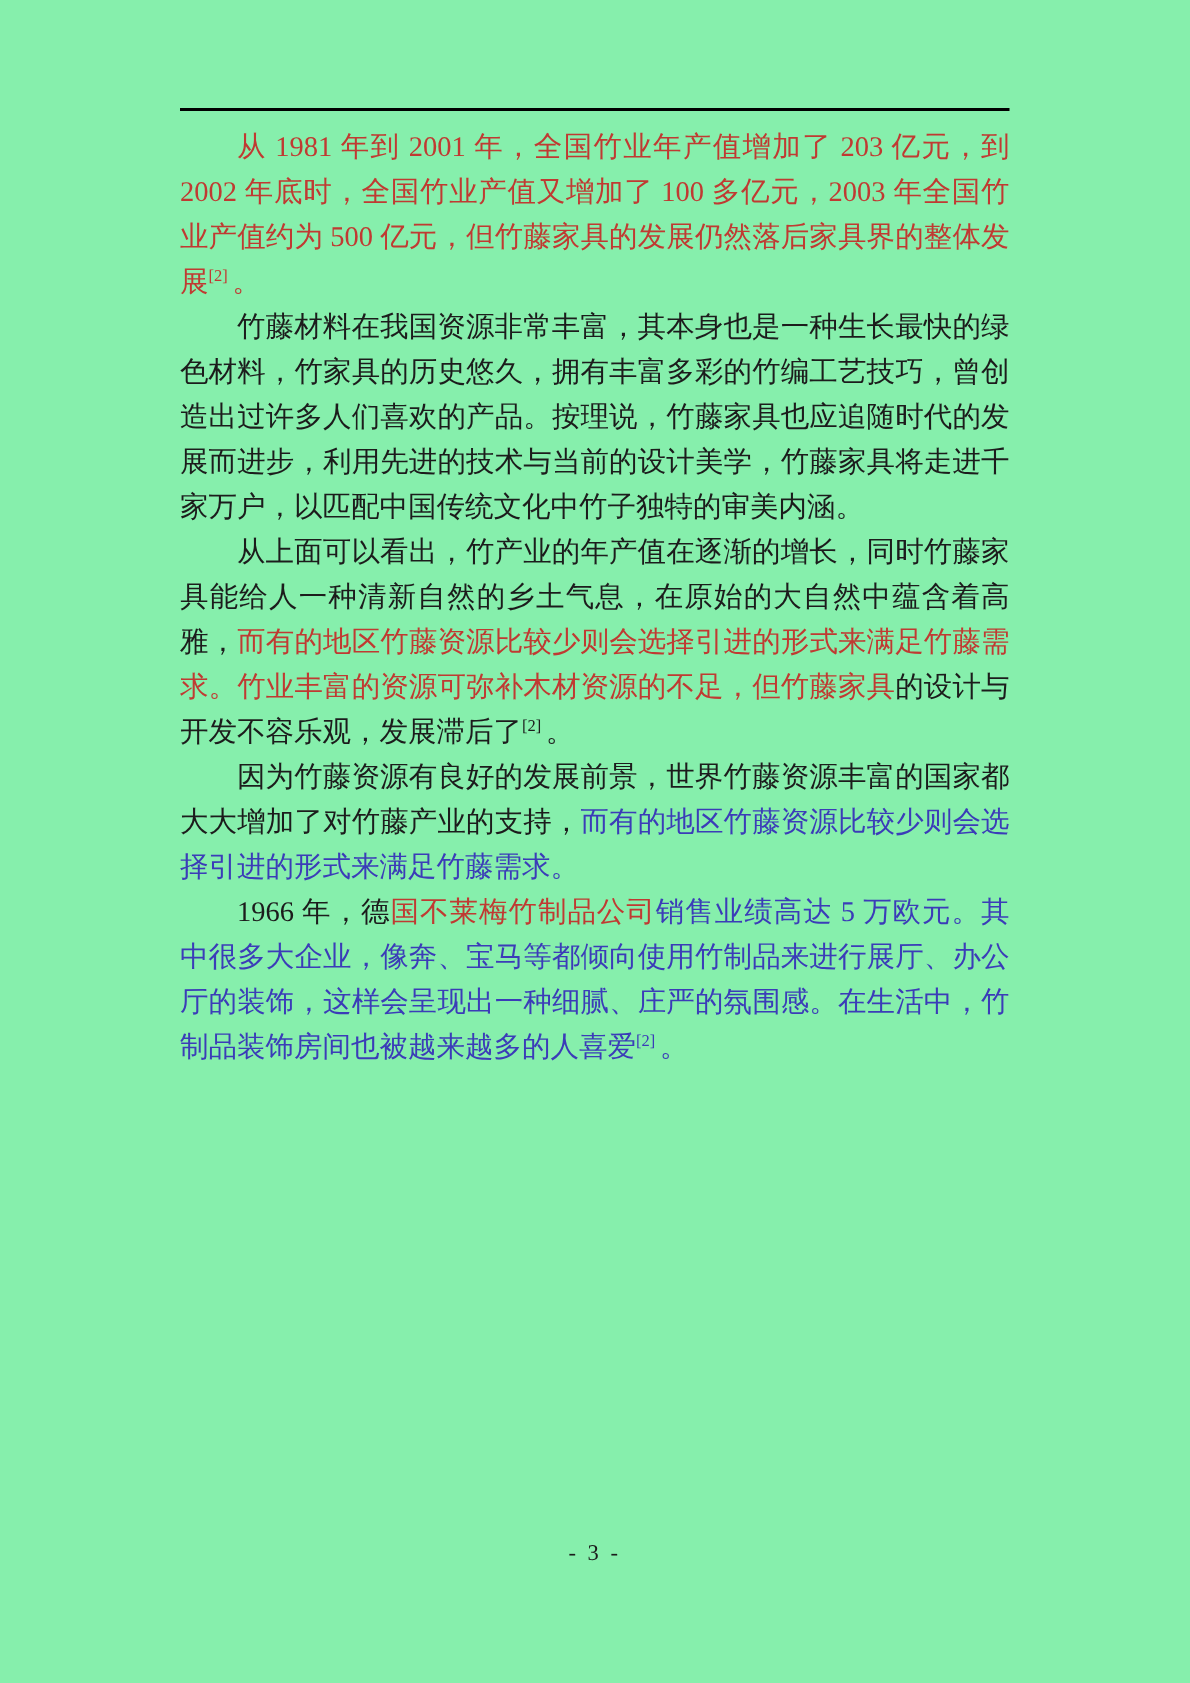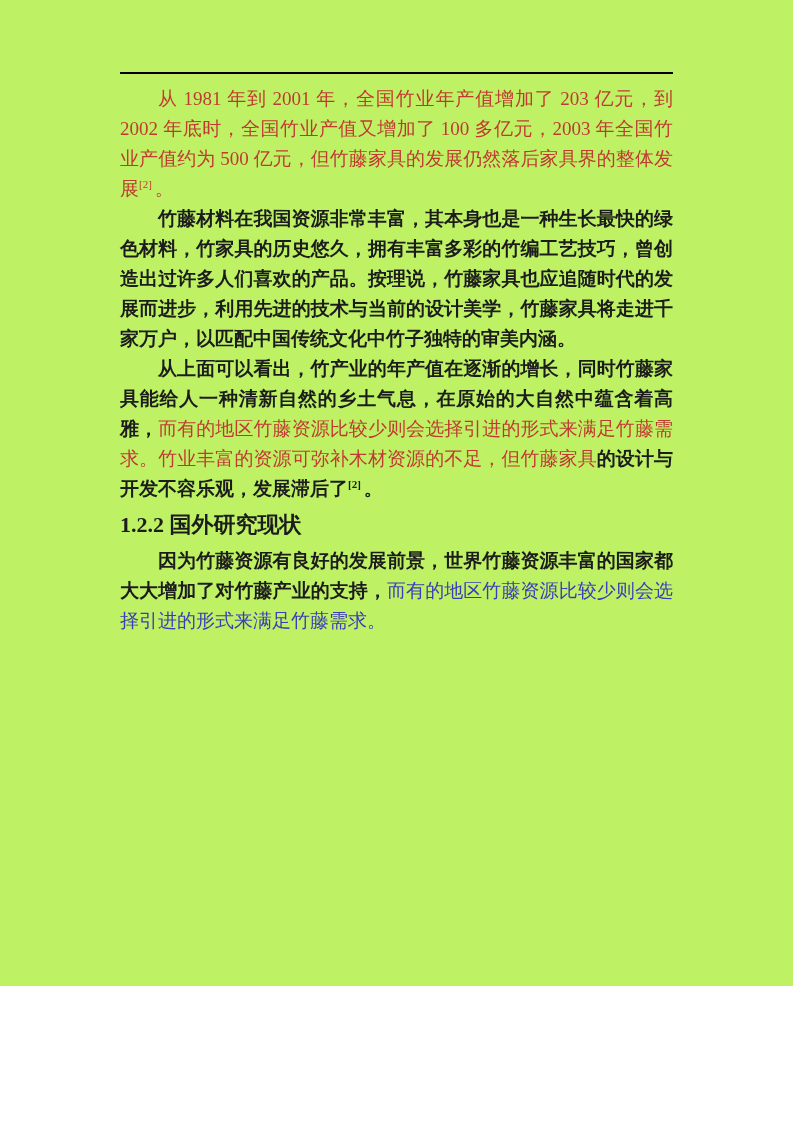--- a/index.html
+++ b/index.html
@@ -4,43 +4,43 @@
 <style>
   :root{
     --black:#1c1c1c;
     --red:#c03a32;
     --blue:#3b3cb8;
     --rule:#000000;
   }
   html,body{margin:0;padding:0;background:#ffffff;}
   .page{
     position:relative;
-    width:793px;height:986px;
-    background:#bef264;
+    width:793px;height:1122px;
+    background:#86efac;
     font-family:"Liberation Serif","DejaVu Serif",serif;
     color:var(--black);
     overflow:hidden;
   }
   .header-rule{
     position:absolute;left:120px;top:72px;
     width:553px;height:2px;background:var(--rule);
   }
   .content{
     position:absolute;left:120px;top:84px;width:553px;
     font-size:19px;line-height:30px;
     text-align:justify;
   }
   .content p{margin:0;text-indent:2em;}
   .section-heading{
     font-size:22px;line-height:30px;font-weight:bold;
     margin:6px 0 6px 0;text-indent:0;text-align:left;
     color:var(--black);
     font-family:"Liberation Serif","DejaVu Serif",serif;
   }
-  .c-black{color:var(--black);font-weight:bold;}
+  .c-black{color:var(--black);}
   .c-red{color:var(--red);}
   .c-blue{color:var(--blue);}
   sup.ref{
     font-size:11px;line-height:0;vertical-align:super;margin-right:3px;
   }
   .footer{
     position:absolute;left:0;top:1028px;width:100%;
     text-align:center;font-size:15px;color:var(--black);
     letter-spacing:2px;
   }
@@ -52,25 +52,25 @@
   <div class="header-rule"></div>
 
   <div class="content">
 
     <p><span class="c-red">从 1981 年到 2001 年，全国竹业年产值增加了 203 亿元，到 2002 年底时，全国竹业产值又增加了 100 多亿元，2003 年全国竹业产值约为 500 亿元，但竹藤家具的发展仍然落后家具界的整体发展</span><sup class="ref c-red">[2]</sup><span class="c-red">。</span></p>
 
     <p><span class="c-black">竹藤材料在我国资源非常丰富，其本身也是一种生长最快的绿色材料，竹家具的历史悠久，拥有丰富多彩的竹编工艺技巧，曾创造出过许多人们喜欢的产品。按理说，竹藤家具也应追随时代的发展而进步，利用先进的技术与当前的设计美学，竹藤家具将走进千家万户，以匹配中国传统文化中竹子独特的审美内涵。</span></p>
 
     <p><span class="c-black">从上面可以看出，竹产业的年产值在逐渐的增长，同时竹藤家具能给人一种清新自然的乡土气息，在原始的大自然中蕴含着高雅，</span><span class="c-red">而有的地区竹藤资源比较少则会选择引进的形式来满足竹藤需求。竹业丰富的资源可弥补木材资源的不足，但竹藤家具</span><span class="c-black">的设计与开发不容乐观，发展滞后了</span><sup class="ref c-black">[2]</sup><span class="c-black">。</span></p>
 
-    <h3 class="section-heading">1.2.2 国外研究现状</h3>
 
     <p><span class="c-black">因为竹藤资源有良好的发展前景，世界竹藤资源丰富的国家都大大增加了对竹藤产业的支持，</span><span class="c-blue">而有的地区竹藤资源比较少则会选择引进的形式来满足竹藤需求。</span></p>
 
 
+    <p><span class="c-black">1966 年，德</span><span class="c-red">国不莱梅竹制品公司</span><span class="c-blue">销售业绩高达 5 万欧元。其中很多大企业，像奔、宝马等都倾向使用竹制品来进行展厅、办公厅的装饰，这样会呈现出一种细腻、庄严的氛围感。在生活中，竹制品装饰房间也被越来越多的人喜爱</span><sup class="ref c-blue">[2]</sup><span class="c-blue">。</span></p>
 
 
   </div>
 
   <div class="footer">
     <span>- 3 -</span>
   </div>
 </div>
 
 </body></html>

